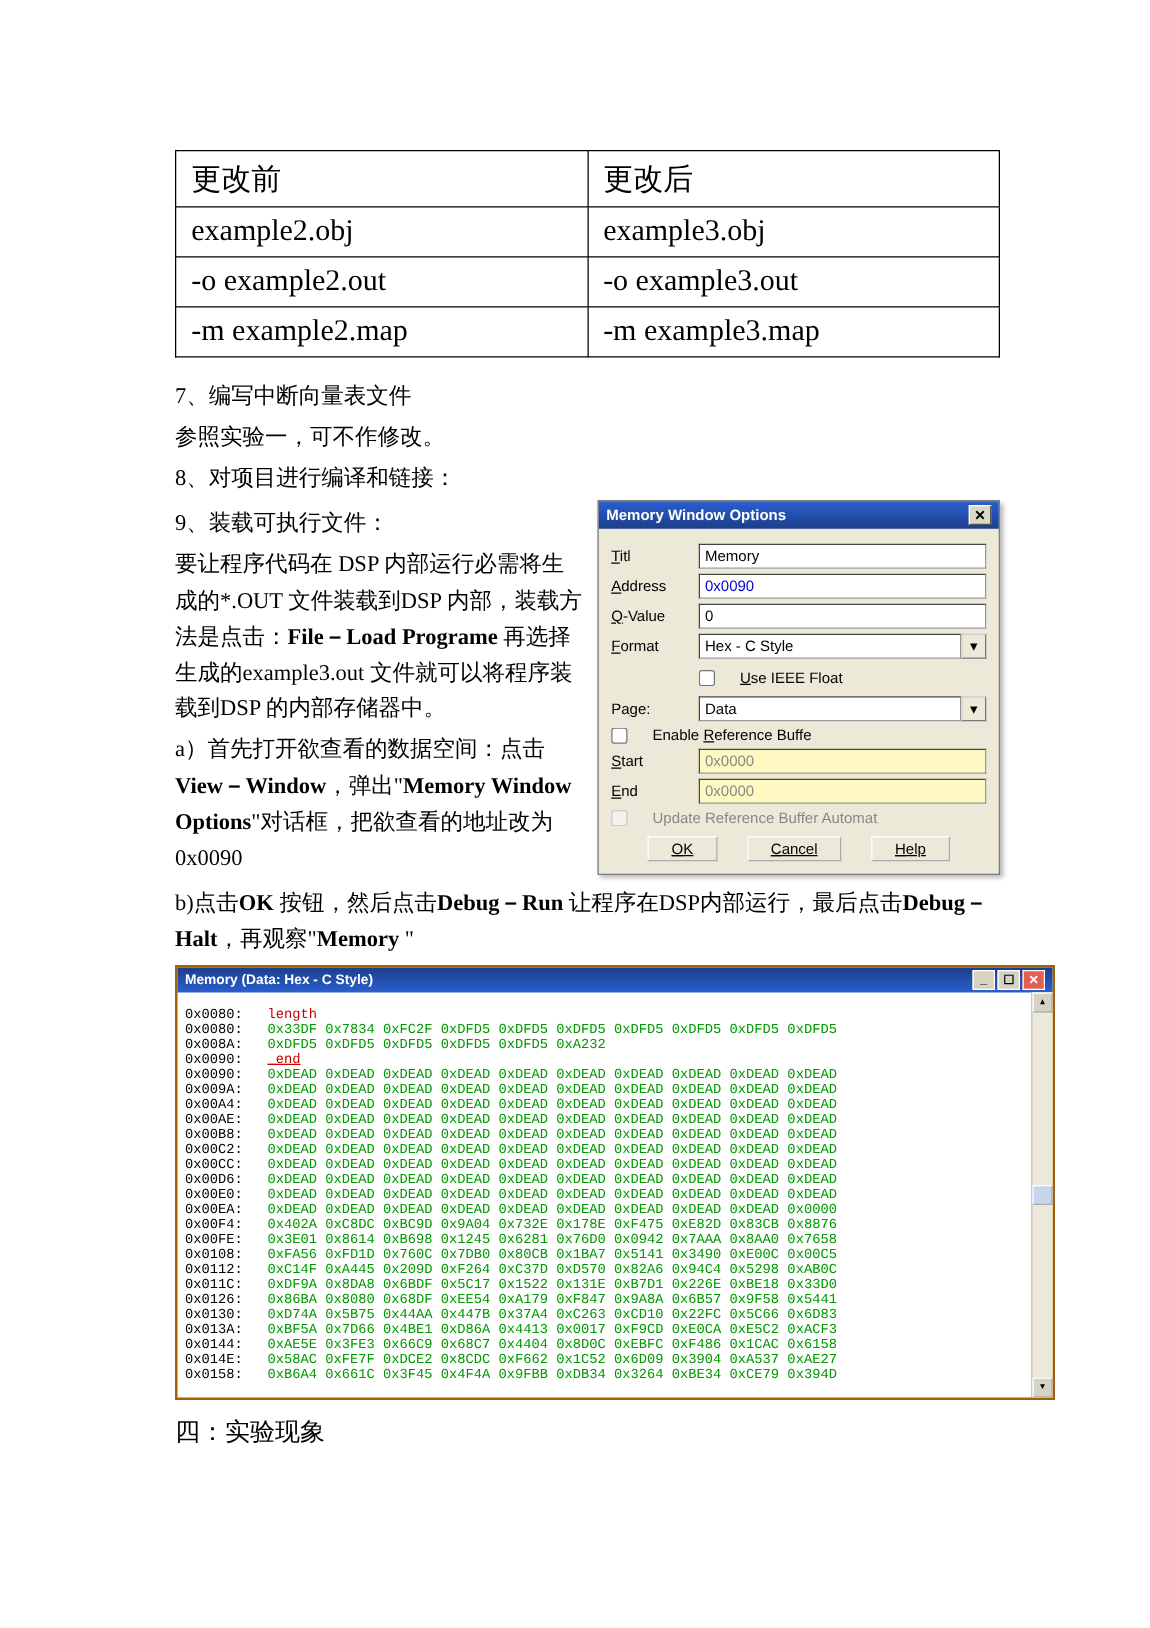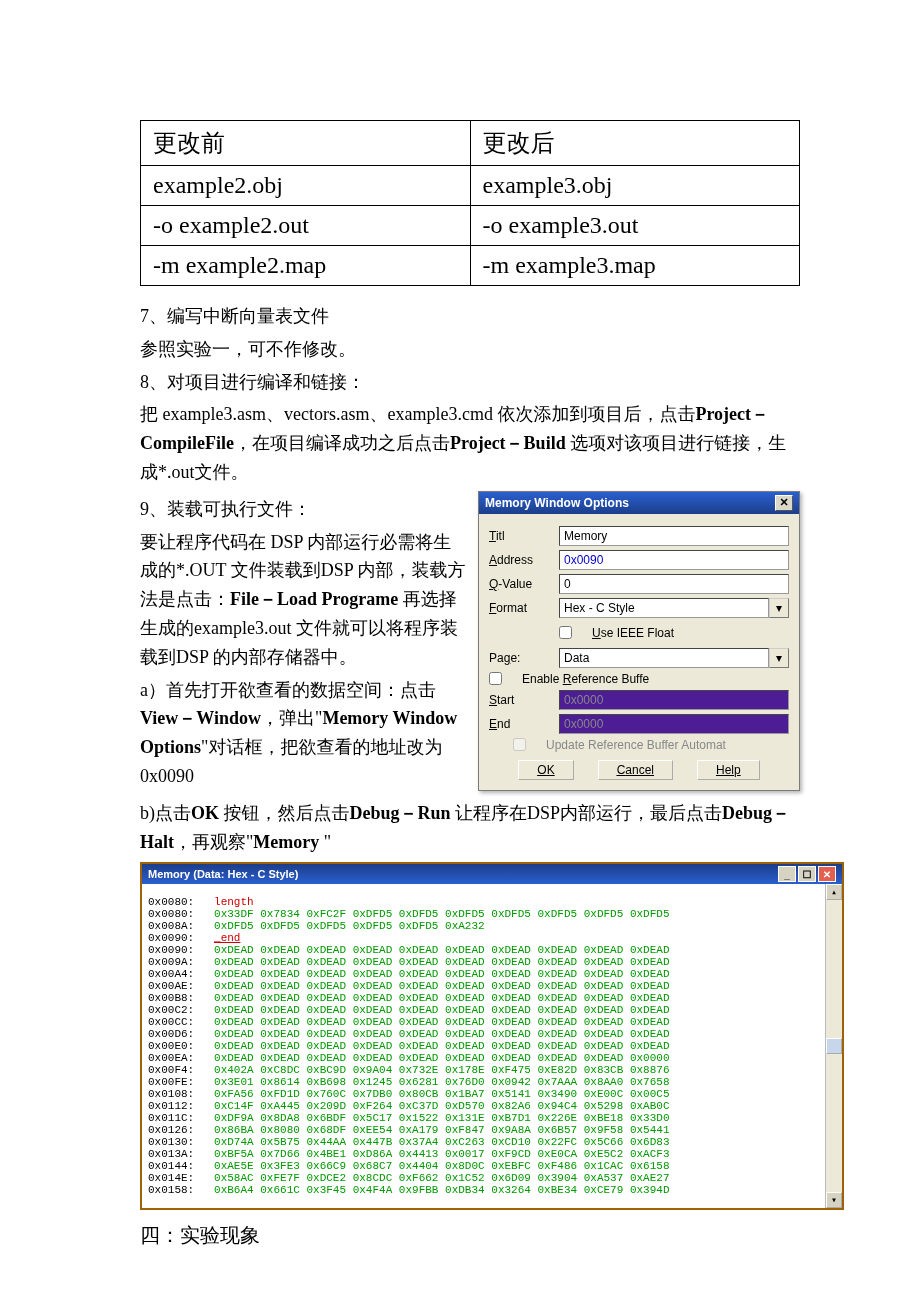--- a/index.html
+++ b/index.html
@@ -71,34 +71,34 @@
   .dlg .row label{width:70px;}
   .dlg .row input[type=text]{
     flex:1;
     border:1px inset #999;
     background:#fff;
     padding:2px 4px;
     font-family:Tahoma,Arial,sans-serif;
     font-size:12px;
   }
   .dlg .row input.blue{color:#0000cc;}
-  .dlg .row input.grey{background:#4c1d95;color:#888;}
+  .dlg .row input.grey{background:#fef9c3;color:#888;}
   .dlg .combo{
     flex:1;display:flex;
   }
   .dlg .combo input{
     flex:1;border:1px inset #999;background:#fff;padding:2px 4px;font-size:12px;
   }
   .dlg .combo .arrow{
     width:18px;border:1px outset #ccc;background:#ece9d8;
     display:flex;align-items:center;justify-content:center;
   }
   .dlg .chk{display:flex;align-items:center;gap:20px;margin:4px 0;}
   .dlg .chk input{margin:0;}
-  .dlg .chk.grey{color:#888;margin-left:24px;}
+  .dlg .chk.grey{color:#888;}
   .dlg .btns{display:flex;justify-content:center;gap:24px;margin-top:8px;}
   .dlg .btns button{
     font-family:Tahoma,Arial,sans-serif;
     font-size:12px;
     padding:2px 18px;
     background:#ece9d8;
     border:1px outset #fff;
     text-decoration:underline;
   }
   .u{text-decoration:underline;}
@@ -186,23 +186,20 @@
       <td>-m example2.map</td>
       <td>-m example3.map</td>
     </tr>
   </tbody>
     </table>
 
   <div class="text" style="margin-top:16px;font-family:Liberation Serif, serif;">
     <p>7、编写中断向量表文件</p>
     <p>参照实验一，可不作修改。</p>
     <p>8、对项目进行编译和链接：</p>
-    <p>
-      <span>把 example3.asm、vectors.asm、example3.cmd 依次添加到项目后，点击</span><span class="b">Project－CompileFile</span><span>，在项目编译成功之后点击</span><span class="b">Project－Build</span><span> 选项对该项目进行链接，生成*.out文件。</span>
-    </p>
   </div>
 
   <div class="two-col">
     <div class="left text">
       <p>9、装载可执行文件：</p>
       <p>
         <span>要让程序代码在 DSP 内部运行必需将生成的*.OUT 文件装载到DSP 内部，装载方法是点击：</span><span class="b">File－Load Programe</span><span> 再选择生成的example3.out 文件就可以将程序装载到DSP 的内部存储器中。</span>
       </p>
       <p>
         <span>a）首先打开欲查看的数据空间：点击</span><span class="b">View－Window</span><span>，弹出"</span><span class="b">Memory Window Options</span><span>"对话框，把欲查看的地址改为0x0090</span>

